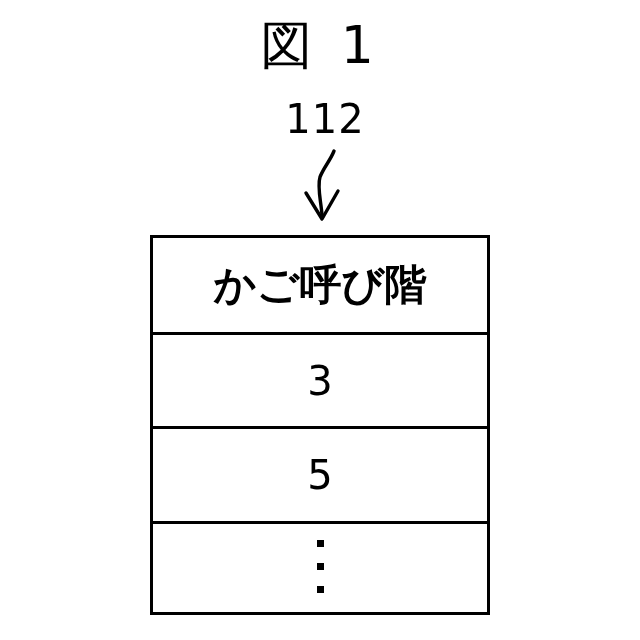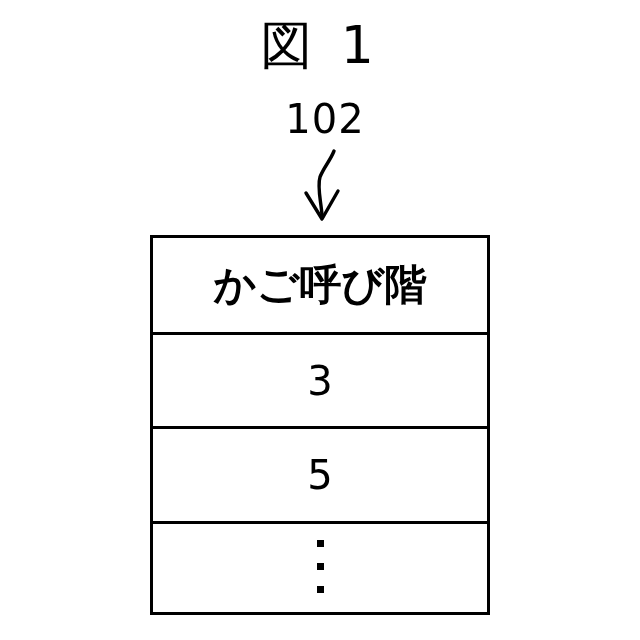--- a/index.html
+++ b/index.html
@@ -137,21 +137,21 @@
     background: #000000;
   }
 </style>
 </head>
 <body>
 
 <div id="figure-canvas">
 
   <div class="figure-title">図 1</div>
 
-  <div class="ref-numeral">102</div>
+  <div class="ref-numeral">112</div>
 
   <svg class="leader-arrow" viewBox="0 0 70 85">
     <path d="M 44 6 C 40 16, 34 22, 30 32 C 27 42, 31 56, 32 70" fill="none" stroke="#000000" stroke-width="3.4" stroke-linecap="round"></path>
     <path d="M 16 48 L 32 74 L 48 46" fill="none" stroke="#000000" stroke-width="3.4" stroke-linecap="round" stroke-linejoin="round"></path>
   </svg>
 
   <div class="data-table">
 
     <div class="table-row header-row">
       <span class="header-cell-text">かご呼び階</span>

